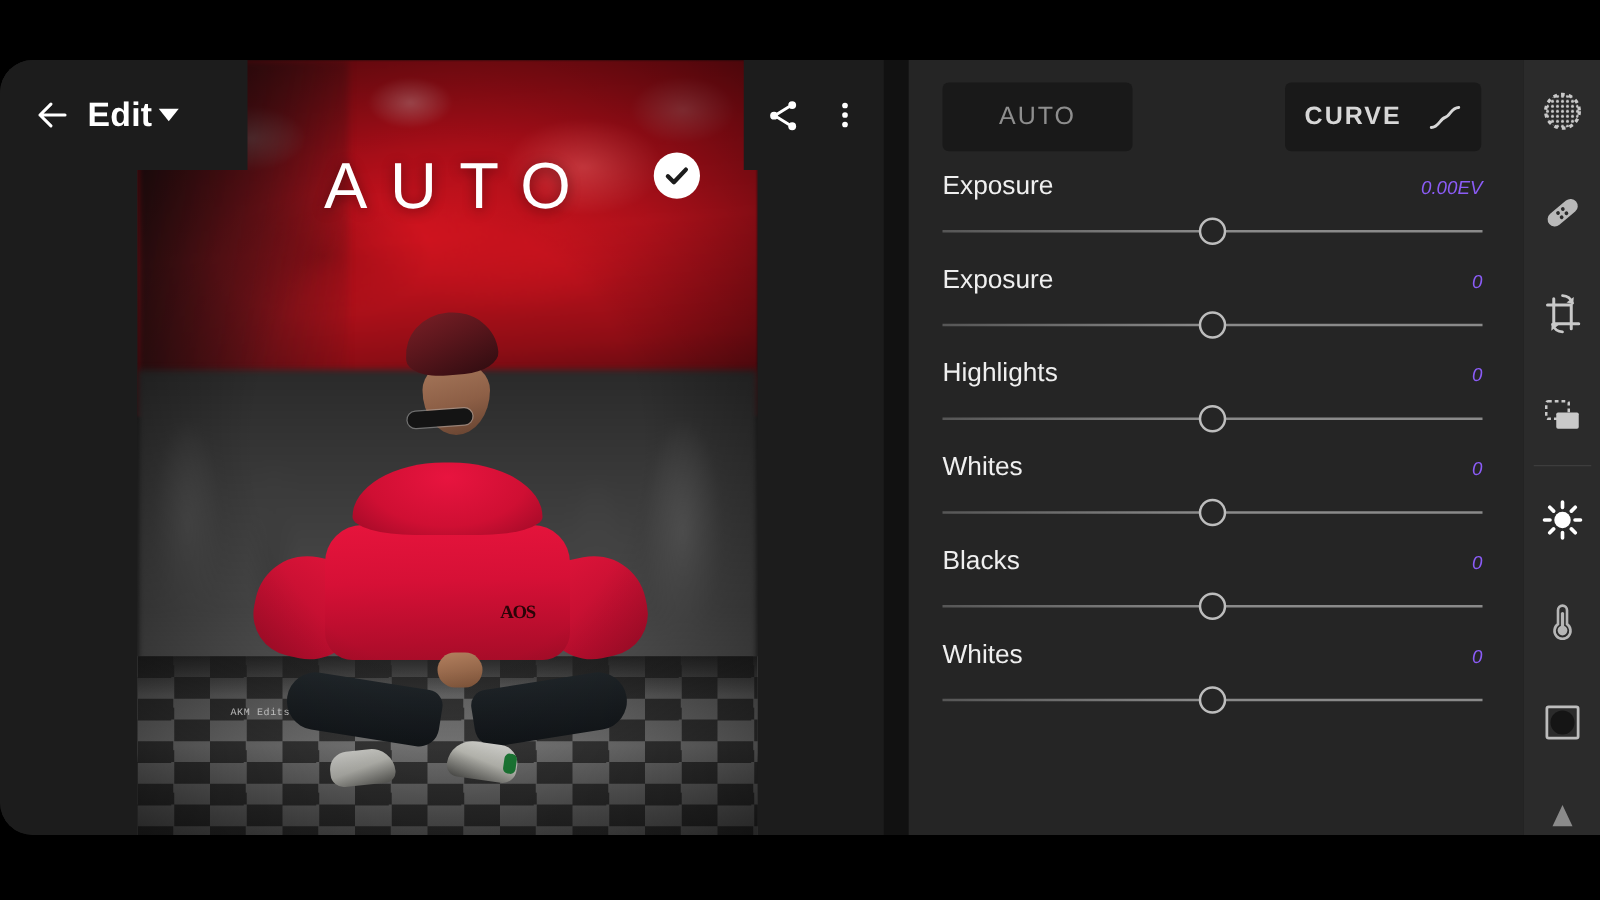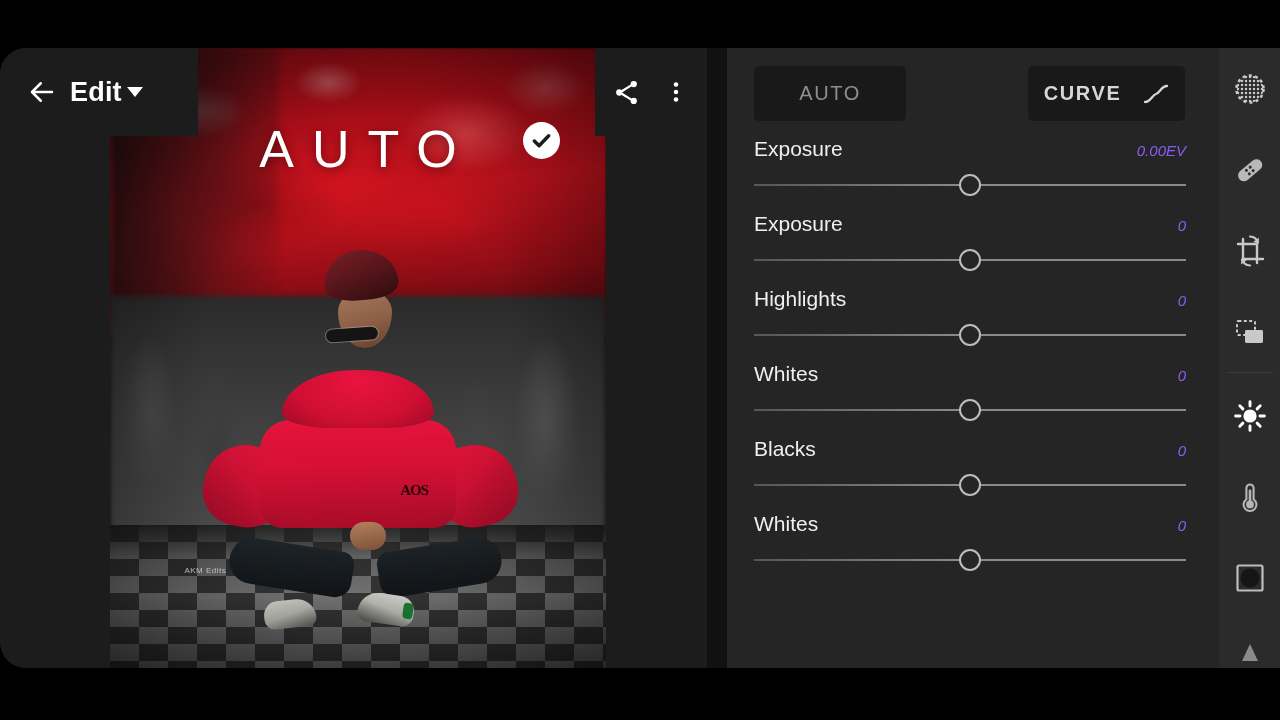--- a/index.html
+++ b/index.html
@@ -166,21 +166,21 @@
     position:absolute; left:0; top:11.5%; width:100%;
     text-align:center; color:#fff;
     font-size:52px; font-weight:400; letter-spacing:18px;
     text-indent:18px;
     font-family:"Liberation Sans", sans-serif;
     text-shadow:0 2px 10px rgba(0,0,0,.45);
   }
   #watermark{
     position:absolute; left:15%; top:83.5%;
     color:#cfcfcf; font-size:8px; letter-spacing:.5px; opacity:.85;
-    font-family:Liberation Sans, sans-serif;
+    font-family:Liberation Mono, monospace;
   }
 
   
   #header{
     position:absolute; left:0; top:0; width:707px; height:88px;
     display:flex; align-items:center; z-index:6;
   }
   #hdr-left{
     position:absolute; left:0; top:0; height:88px; width:198px;
     background:#1c1c1c;

